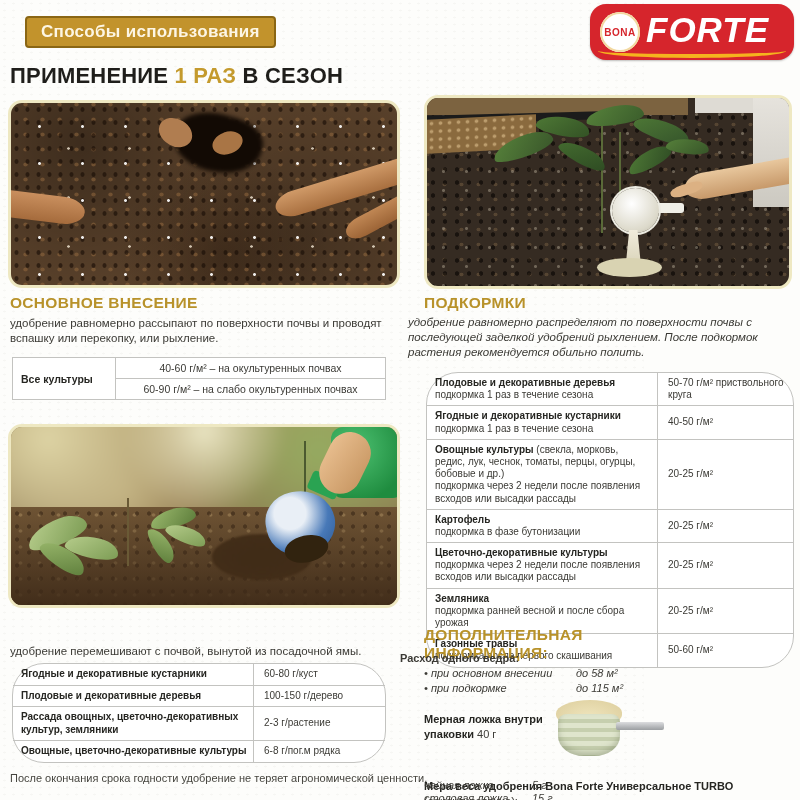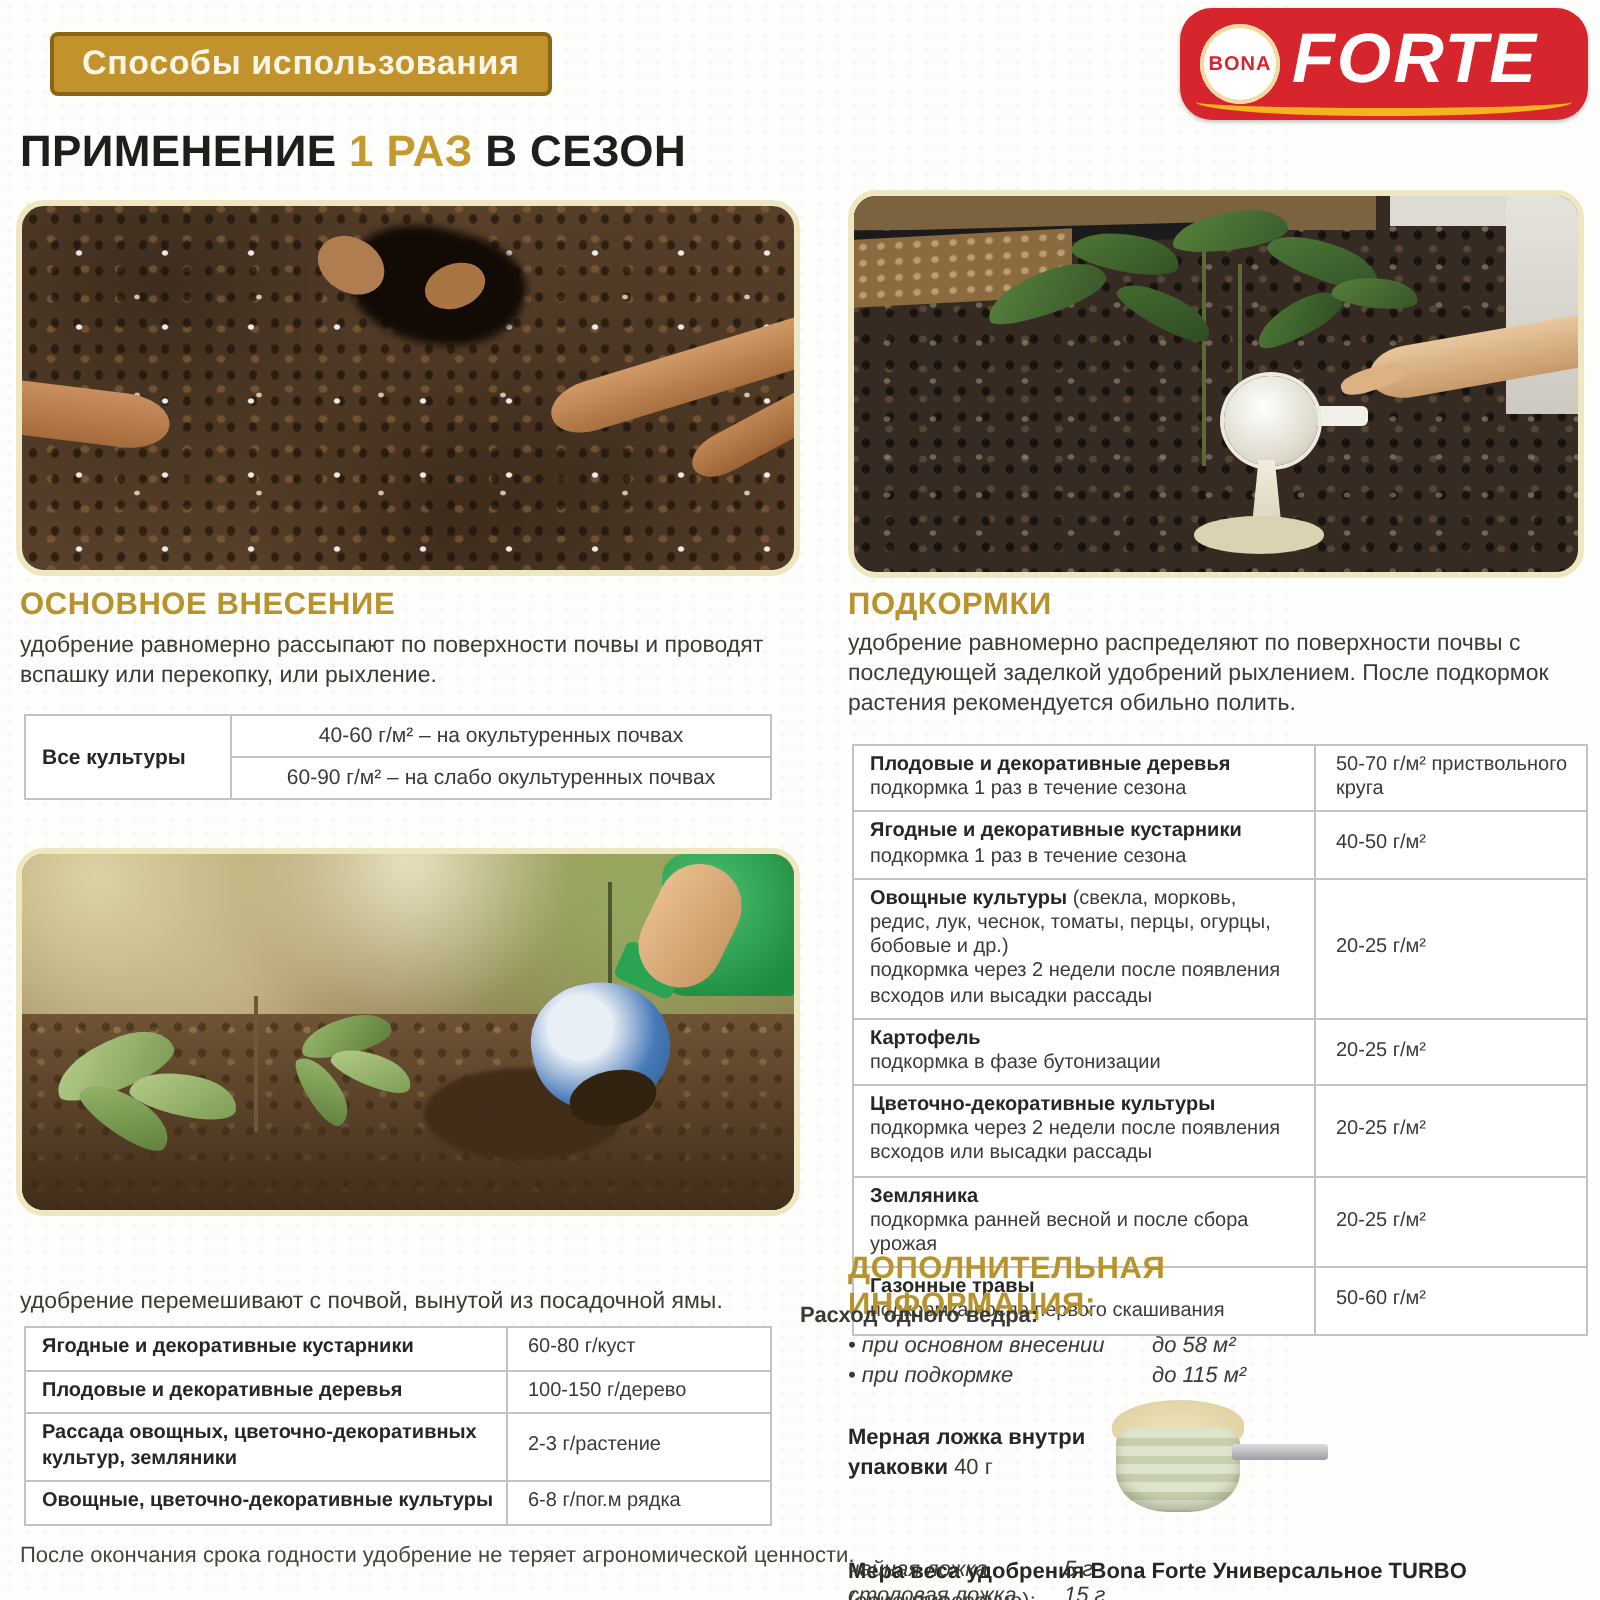--- a/index.html
+++ b/index.html
@@ -95,21 +95,21 @@
   .sec-h{position:absolute;font-weight:bold;font-size:15.5px;color:#b8922a;letter-spacing:.3px;}
   .para{position:absolute;font-size:11.5px;line-height:1.32;color:#3b3a35;}
 
   
   .tbl{position:absolute;border:1px solid #c3c3c0;background:#fff;font-size:10.5px;color:#3b3a35;}
   .t1{left:12px;top:357px;width:372px;display:grid;grid-template-columns:103px 1fr;}
   .t1 .lab{grid-row:1/3;display:flex;align-items:center;padding-left:8px;font-weight:bold;color:#262622;border-right:1px solid #c3c3c0;}
   .t1 .val{display:flex;align-items:center;justify-content:center;padding:4px 6px;}
   .t1 .val:nth-of-type(3){border-top:1px solid #c3c3c0;}
 
-  .rowtbl{display:grid;}
+  .rowtbl{display:grid;border-radius:32px;}
   .rt-row{display:contents;}
   .rt-name{padding:4px 6px 4px 8px;border-right:1px solid #c3c3c0;border-top:1px solid #c3c3c0;}
   .rt-val{padding:4px 6px 4px 10px;border-top:1px solid #c3c3c0;display:flex;align-items:center;}
   .rt-row:first-child .rt-name,.rt-row:first-child .rt-val{border-top:none;}
   .b{font-weight:bold;color:#262622;}
   .sub{display:block;font-weight:normal;color:#3b3a35;}
 
   .t2{left:12px;top:663px;width:372px;grid-template-columns:241px 1fr;font-size:10px;line-height:1.25;}
   .t3{left:426px;top:372px;width:366px;grid-template-columns:231px 1fr;font-size:10px;line-height:1.22;}
 
@@ -224,21 +224,21 @@
     </div>
     <div class="rt-row">
       <div class="rt-name b">Овощные, цветочно-декоративные культуры</div>
       <div class="rt-val">6-8 г/пог.м рядка</div>
     </div>
   </div>
 
   <div class="footnote">После окончания срока годности удобрение не теряет агрономической ценности.</div>
 
   <div class="sec-h" style="left:424px;top:294px;">ПОДКОРМКИ</div>
-  <div class="para" style="left:424px;top:315px;width:370px;">удобрение равномерно распределяют по поверхности почвы с последующей заделкой удобрений рыхлением. После подкормок растения рекомендуется обильно полить.</div>
+  <div class="para" style="left:408px;top:315px;width:370px;font-style:italic;">удобрение равномерно распределяют по поверхности почвы с последующей заделкой удобрений рыхлением. После подкормок растения рекомендуется обильно полить.</div>
 
   <div class="tbl rowtbl t3">
     <div class="rt-row">
       <div class="rt-name">
         <span class="b">Плодовые и декоративные деревья</span><span></span>
         <span class="sub">подкормка 1 раз в течение сезона</span>
       </div>
       <div class="rt-val">50-70 г/м² приствольного круга</div>
     </div>
     <div class="rt-row">

